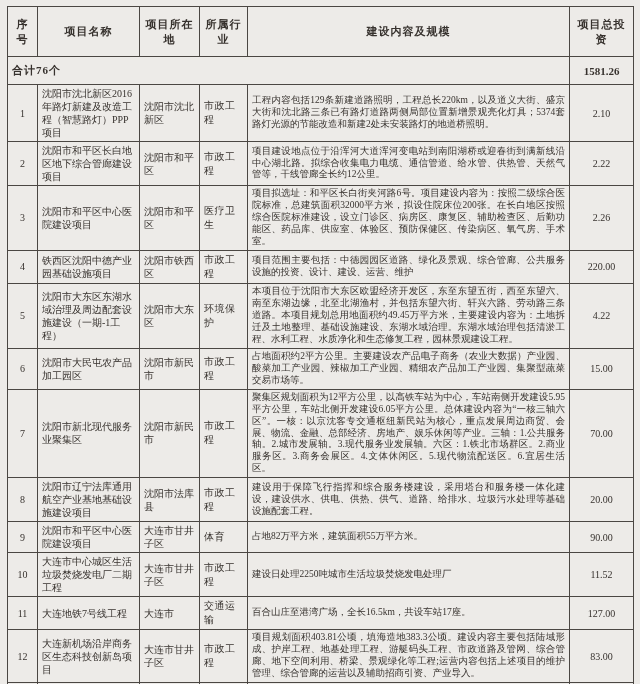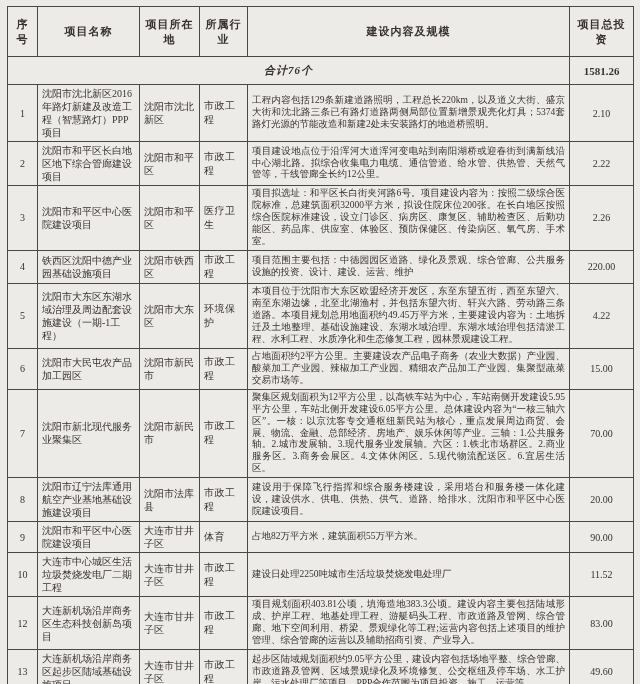--- a/index.html
+++ b/index.html
@@ -33,21 +33,21 @@
     font-size:11px;
     text-align:center;
     height:50px;
     letter-spacing:1px;
   }
   tr.summary-row td{
     height:28px;
     font-weight:bold;
     font-size:11px;
   }
-  td.sum-label{ text-align:center; padding-right:14px; letter-spacing:1px;font-style:italic;}
+  td.sum-label{ text-align:left; padding-right:14px; letter-spacing:1px;}
   td.sum-value{ text-align:center; font-family:Liberation Serif, serif;}
   td.c-no{ text-align:center; font-size:10px;}
   td.c-name{ text-align:left; font-size:10px; line-height:1.3; padding:3px 4px;}
   td.c-location{ text-align:left; font-size:10px; line-height:1.3;margin-left:20px;}
   td.c-industry{ text-align:left; font-size:10px; letter-spacing:0.5px;}
   td.c-content{ text-align:left; font-size:9.5px; line-height:1.26; padding:3px 5px; text-align:justify;}
   td.c-investment{ text-align:center; font-size:10px;}
 </style>
 </head>
 <body>
@@ -131,38 +131,46 @@
           <td class="c-location">沈阳市新民市</td>
           <td class="c-industry">市政工程</td>
           <td class="c-content">聚集区规划面积为12平方公里，以高铁车站为中心，车站南侧开发建设5.95平方公里，车站北侧开发建设6.05平方公里。总体建设内容为“一核三轴六区”。一核：以京沈客专交通枢纽新民站为核心，重点发展周边商贸、会展、物流、金融、总部经济、房地产、娱乐休闲等产业。三轴：1.公共服务轴。2.城市发展轴。3.现代服务业发展轴。六区：1.铁北市场群区。2.商业服务区。3.商务会展区。4.文体休闲区。5.现代物流配送区。6.宜居生活区。</td>
           <td class="c-investment">70.00</td>
         </tr>
         <tr>
           <td class="c-no">8</td>
           <td class="c-name">沈阳市辽宁法库通用航空产业基地基础设施建设项目</td>
           <td class="c-location">沈阳市法库县</td>
           <td class="c-industry">市政工程</td>
-          <td class="c-content">建设用于保障飞行指挥和综合服务楼建设，采用塔台和服务楼一体化建设，建设供水、供电、供热、供气、道路、给排水、沈阳市和平区中心医院建设项目。</td>
+          <td class="c-content">建设用于保障飞行指挥和综合服务楼建设，采用塔台和服务楼一体化建设，建设供水、供电、供热、供气、道路、给排水、垃圾污水处理等基础设施配套工程。</td>
           <td class="c-investment">20.00</td>
         </tr>
         <tr>
           <td class="c-no">9</td>
           <td class="c-name">沈阳市和平区中心医院建设项目</td>
           <td class="c-location">大连市甘井子区</td>
           <td class="c-industry">体育</td>
           <td class="c-content">占地82万平方米，建筑面积55万平方米。</td>
           <td class="c-investment">90.00</td>
         </tr>
         <tr>
           <td class="c-no">10</td>
           <td class="c-name">大连市中心城区生活垃圾焚烧发电厂二期工程</td>
           <td class="c-location">大连市甘井子区</td>
           <td class="c-industry">市政工程</td>
           <td class="c-content">建设日处理2250吨城市生活垃圾焚烧发电处理厂</td>
           <td class="c-investment">11.52</td>
+        </tr>
+        <tr>
+          <td class="c-no">11</td>
+          <td class="c-name">大连地铁7号线工程</td>
+          <td class="c-location">大连市</td>
+          <td class="c-industry">交通运输</td>
+          <td class="c-content">百合山庄至港湾广场，全长16.5km，共设车站17座。</td>
+          <td class="c-investment">127.00</td>
         </tr>
         <tr>
           <td class="c-no">12</td>
           <td class="c-name">大连新机场沿岸商务区生态科技创新岛项目</td>
           <td class="c-location">大连市甘井子区</td>
           <td class="c-industry">市政工程</td>
           <td class="c-content">项目规划面积403.81公顷，填海造地383.3公顷。建设内容主要包括陆域形成、护岸工程、地基处理工程、游艇码头工程、市政道路及管网、综合管廊、地下空间利用、桥梁、景观绿化等工程;运营内容包括上述项目的维护管理、综合管廊的运营以及辅助招商引资、产业导入。</td>
           <td class="c-investment">83.00</td>
         </tr>
         <tr>

